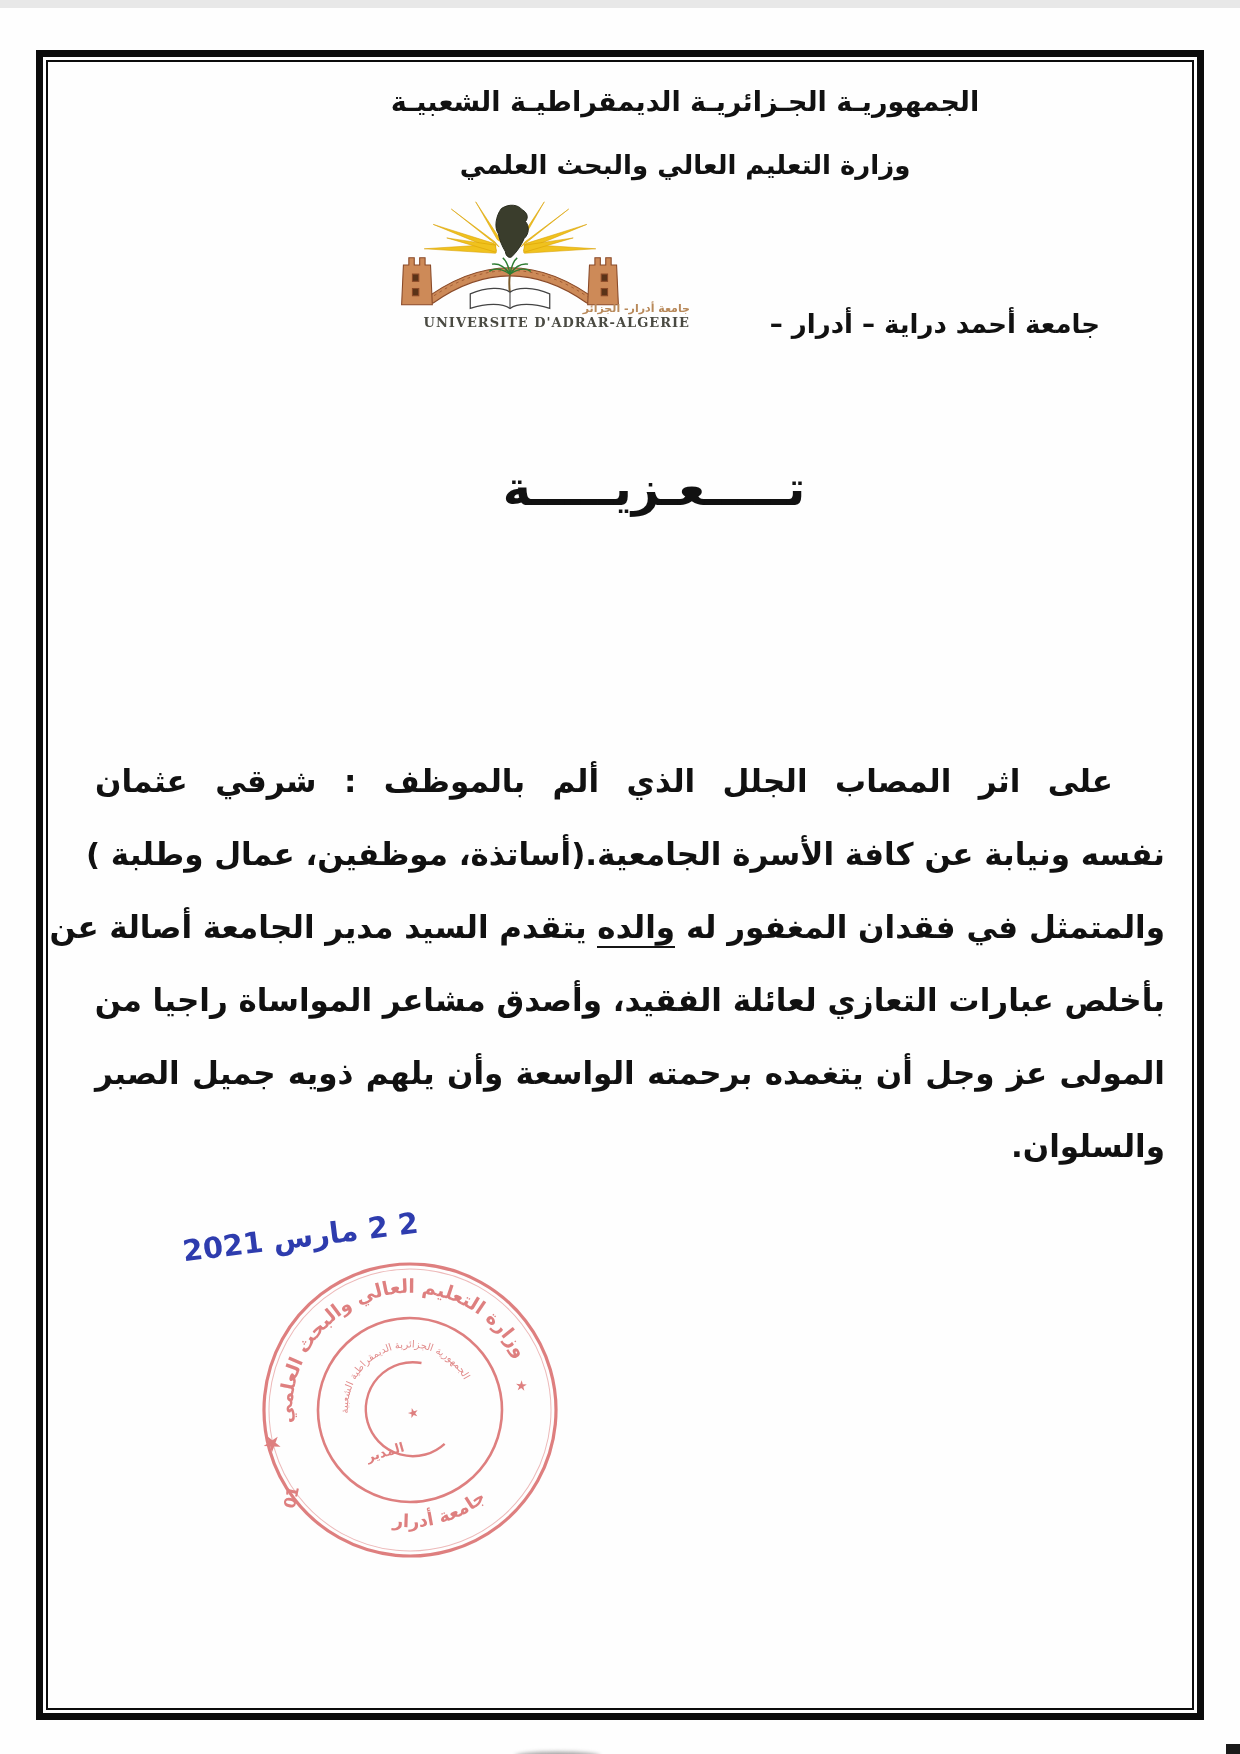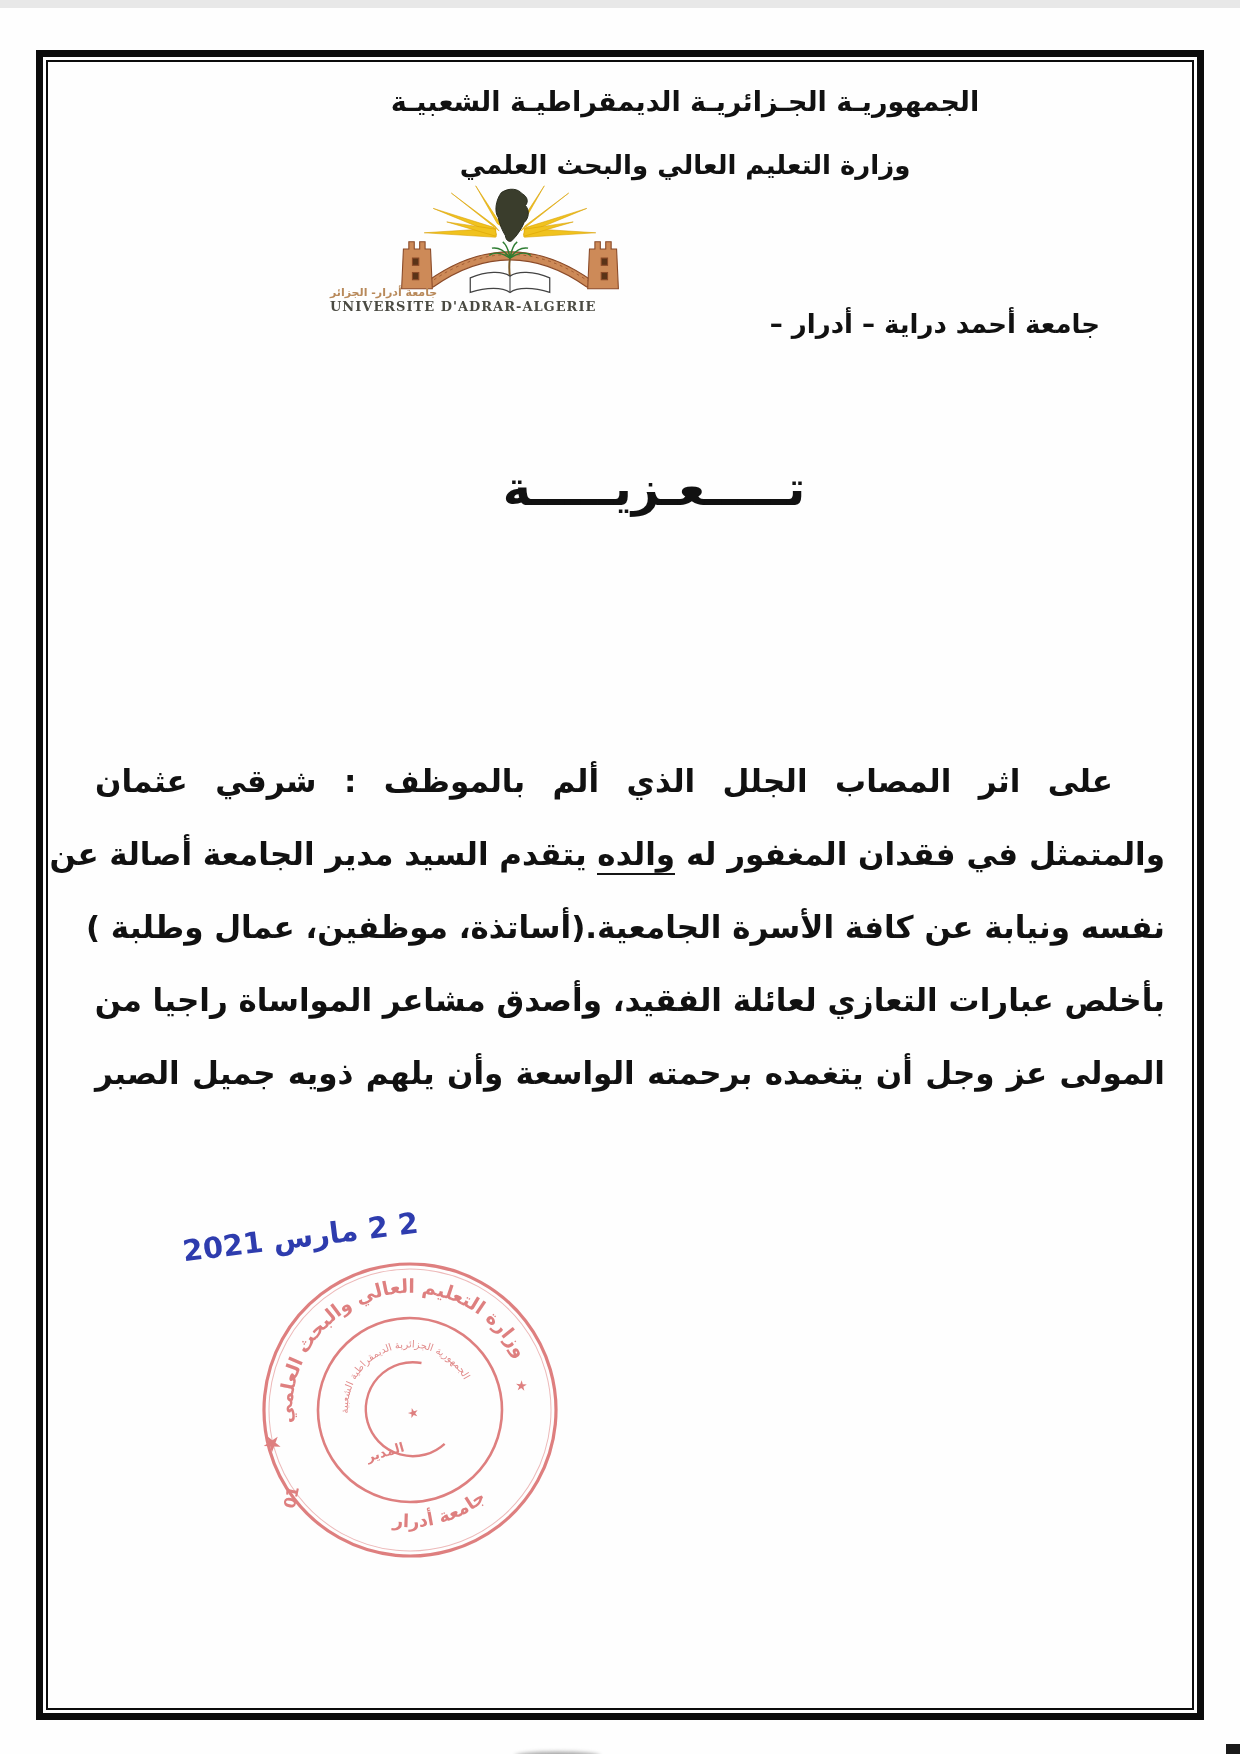--- a/index.html
+++ b/index.html
@@ -32,23 +32,23 @@
     position: absolute;
     left: 0; width: 100%;
     padding-right: 0; padding-left: 130px;
     text-align: center;
     font-weight: bold;
   }
   .hdr1 { top: 78px;  font-size: 27px; letter-spacing: 0.5px; }
   .hdr2 { top: 142px; font-size: 26px; }
   .logo-block {
     position: absolute;
-    left: 330px; top: 176px;
+    left: 330px; top: 192px;
     width: 360px;
-    text-align: left;
+    text-align: right;
   }
   .logo-caption-ar {
     margin-top: -10px;
     font-size: 11px;
     font-weight: bold;
     color: #b8895a;
     direction: rtl;
   }
   .logo-caption-fr {
     margin-top: 0px;
@@ -201,24 +201,25 @@
   </div>
 
   <div class="univ-block">
     <div>جامعة  أحمد دراية – أدرار –</div>
   </div>
 
   <div class="doc-title">تـــــعـزيـــــة</div>
 
   <div class="body-text">
     <div class="body-line indent">على اثر المصاب الجلل الذي ألم بالموظف : شرقي عثمان</div>
+    <div class="body-line">نفسه ونيابة عن كافة الأسرة الجامعية.(أساتذة، موظفين، عمال وطلبة )</div>
     <div class="body-line"><span>والمتمثل في فقدان المغفور له </span><span class="u-name">والده</span><span> يتقدم السيد مدير الجامعة أصالة عن</span></div>
-    <div class="body-line">نفسه ونيابة عن كافة الأسرة الجامعية.(أساتذة، موظفين، عمال وطلبة )</div>
     <div class="body-line">بأخلص عبارات التعازي لعائلة الفقيد، وأصدق مشاعر المواساة راجيا من</div>
     <div class="body-line">المولى عز وجل أن يتغمده برحمته الواسعة وأن يلهم ذويه جميل الصبر</div>
+    <div class="body-line last">والسلوان.</div>
   </div>
 
   <div class="date-stamp">2 2 مارس 2021</div>
 
 
   <div class="seal">
     <svg width="320" height="320" viewBox="-160 -160 320 320" xmlns="http://www.w3.org/2000/svg">
       <g transform="rotate(-16)" stroke="#d96a6a" fill="#d96a6a">
         <circle cx="0" cy="0" r="146" fill="none" stroke-width="3.2"></circle>
         <circle cx="0" cy="0" r="141" fill="none" stroke-width="1" opacity="0.55"></circle>

